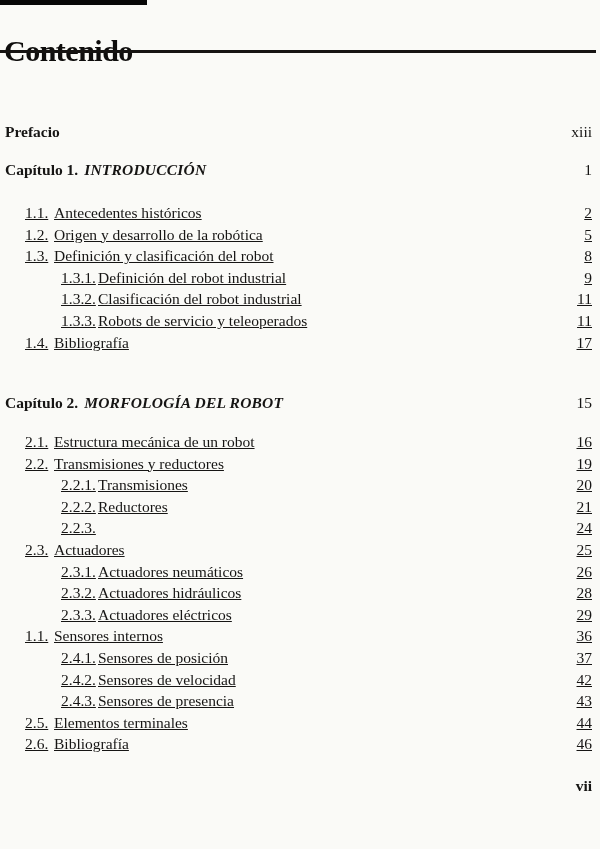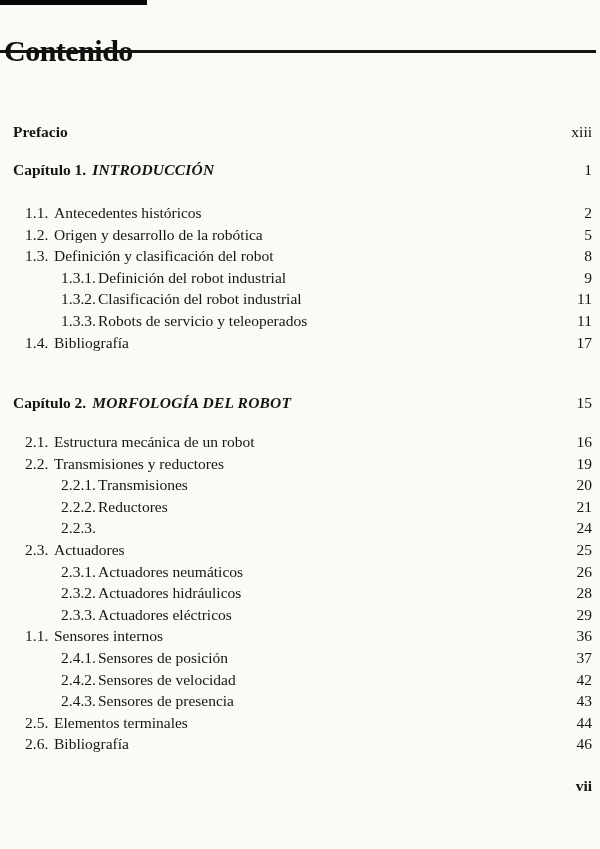--- a/index.html
+++ b/index.html
@@ -9,39 +9,39 @@
     font-family:"Liberation Serif","DejaVu Serif",serif;
     position:relative;
   }
   .scan-artifact{position:absolute;left:0;top:0;width:147px;height:5px;background:#070707;}
   .page-title{
     position:absolute;left:4px;top:14px;
     font-size:30px;font-weight:bold;letter-spacing:-0.5px;color:#0e0d0c;
   }
   .title-rule{position:absolute;left:0;top:50px;width:596px;height:3px;background:#161412;}
   .row{
-    position:absolute;left:8px;right:0;display:flex;align-items:baseline;
+    position:absolute;left:0;right:0;display:flex;align-items:baseline;
     font-size:15.5px;line-height:21.6px;padding-right:8px;
   }
   .row .pg{margin-left:auto;text-align:right;white-space:nowrap;}
   .front-row{top:121px;font-weight:bold;}
   .front-row .lbl{margin-left:5px;}
   .front-row .pg{font-weight:normal;}
   .chapter-heading{font-weight:bold;}
   .chapter-heading .lbl{margin-left:5px;white-space:pre;}
   .chapter-heading .ch-title{font-style:italic;margin-left:6px;letter-spacing:0.2px;}
   .chapter-heading .pg{font-weight:normal;}
   #ch1-heading{top:159px;}
   #ch2-heading{top:392px;}
   .entries{position:absolute;left:0;right:0;}
   #ch1-entries{top:202px;}
   #ch2-entries{top:431px;}
   .entry{
     display:flex;align-items:baseline;height:21.6px;line-height:21.6px;
-    font-size:15.5px;padding-right:8px;
+    font-size:15.5px;padding-right:8px;text-decoration:underline;
   }
   .entry .num{margin-left:25px;width:29px;flex:none;}
   .entry.lvl2 .num{margin-left:61px;width:37px;}
   .entry .ttl{white-space:nowrap;}
   .entry .pg{margin-left:auto;text-align:right;white-space:nowrap;}
   .folio{
     position:absolute;right:8px;top:777px;
     font-size:15.5px;font-weight:bold;
   }
 </style>

